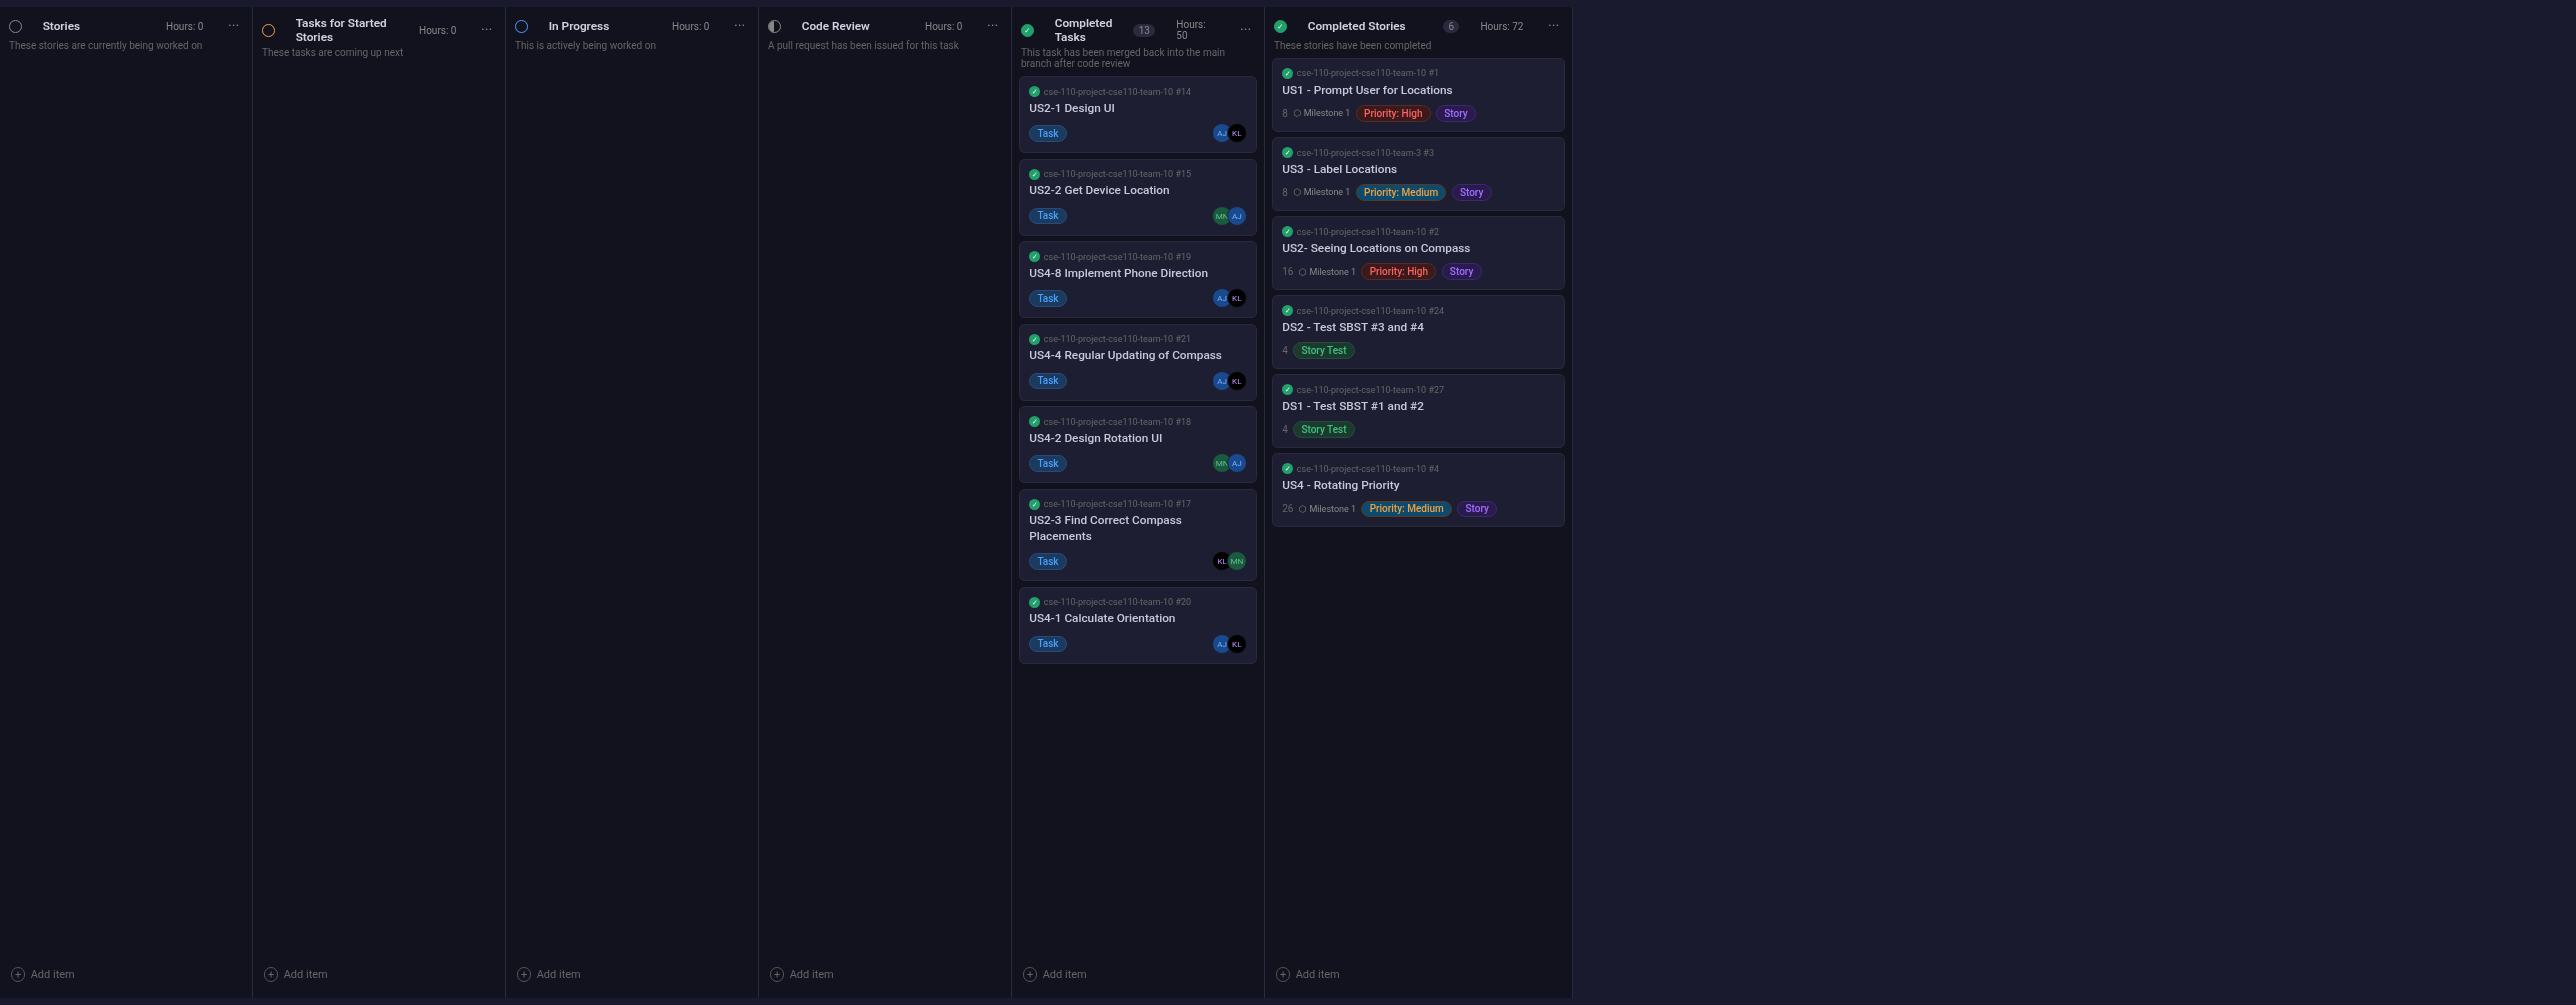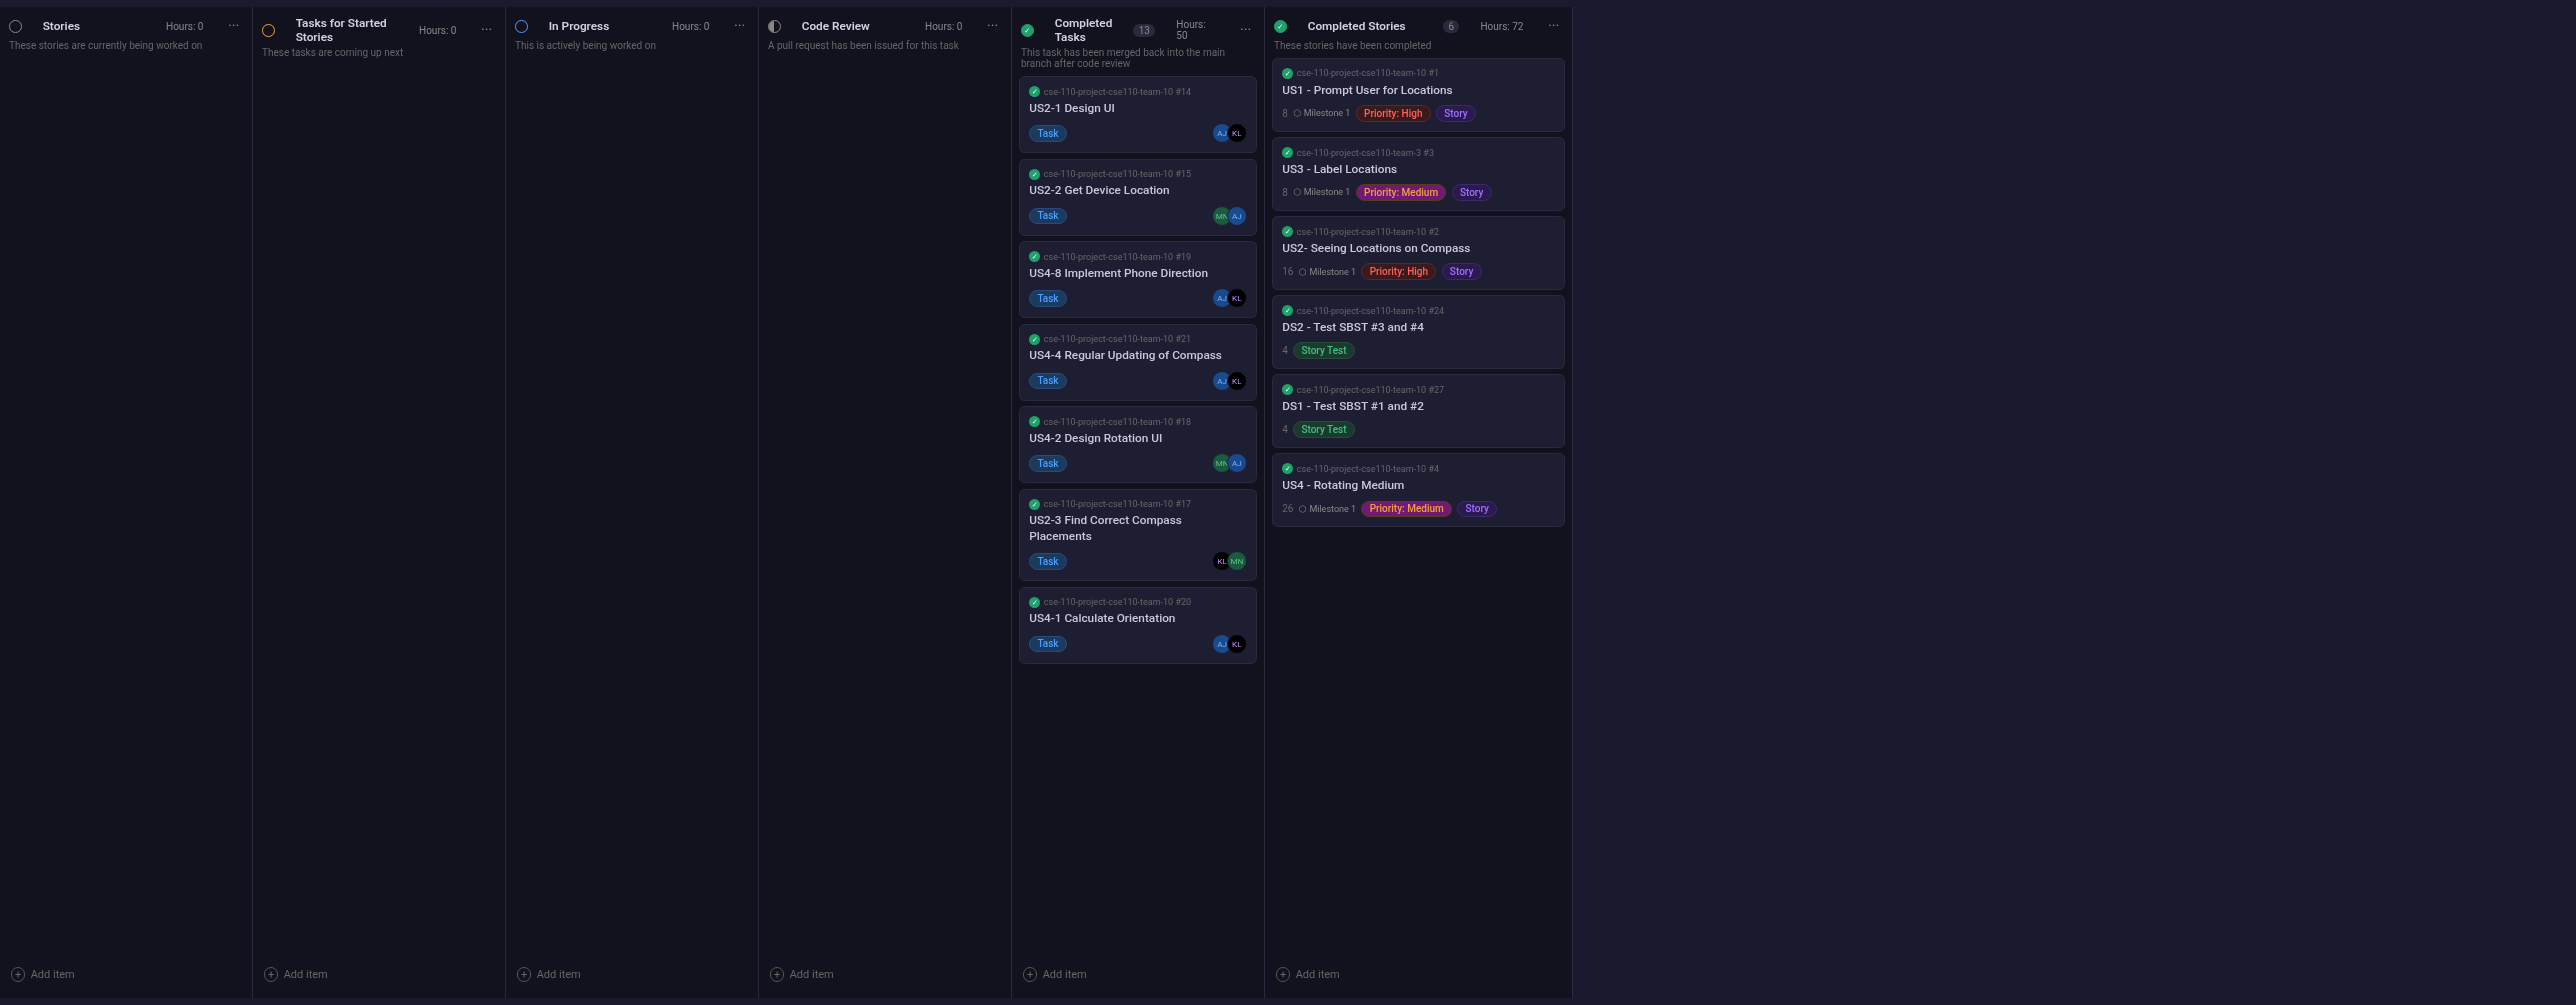--- a/index.html
+++ b/index.html
@@ -138,21 +138,21 @@
       background: #1a3a2e;
       color: #40c080;
       border: 0.9px solid #2a4a3e;
     }
     .badge-priority-high {
       background: #3a1a1a;
       color: #ff6060;
       border: 0.9px solid #5a2a2a;
     }
     .badge-priority-medium {
-      background: #701a75;
+      background: #0c4a6e;
       color: #f0a040;
       border: 0.9px solid #5a3a1a;
       text-align: center;
     }
     .badge-milestone {
       display: flex;
       align-items: center;
       gap: 2.7px;
       font-size: 9px;
       color: #888;
@@ -462,21 +462,21 @@
           <div class="card-footer">
             <span class="card-number">4</span>
             <span class="badge badge-story-test">Story Test</span>
           </div>
         </div>
         <div class="card">
           <div class="card-id">
             <span class="check-icon">✓</span>
             <span>cse-110-project-cse110-team-10 #4</span>
           </div>
-          <div class="card-title">US4 - Rotating Medium</div>
+          <div class="card-title">US4 - Rotating Priority</div>
           <div class="card-footer">
             <span class="card-number">26</span>
             <span class="badge-milestone">
               <span style="font-size:9px;color:#888;">⬡</span> 
               <span style="font-size:9px;color:#888;">Milestone 1</span>
             </span>
             <span class="badge badge-priority-medium">Priority: Medium</span>
             <span class="badge badge-story">Story</span>
           </div>
         </div>

